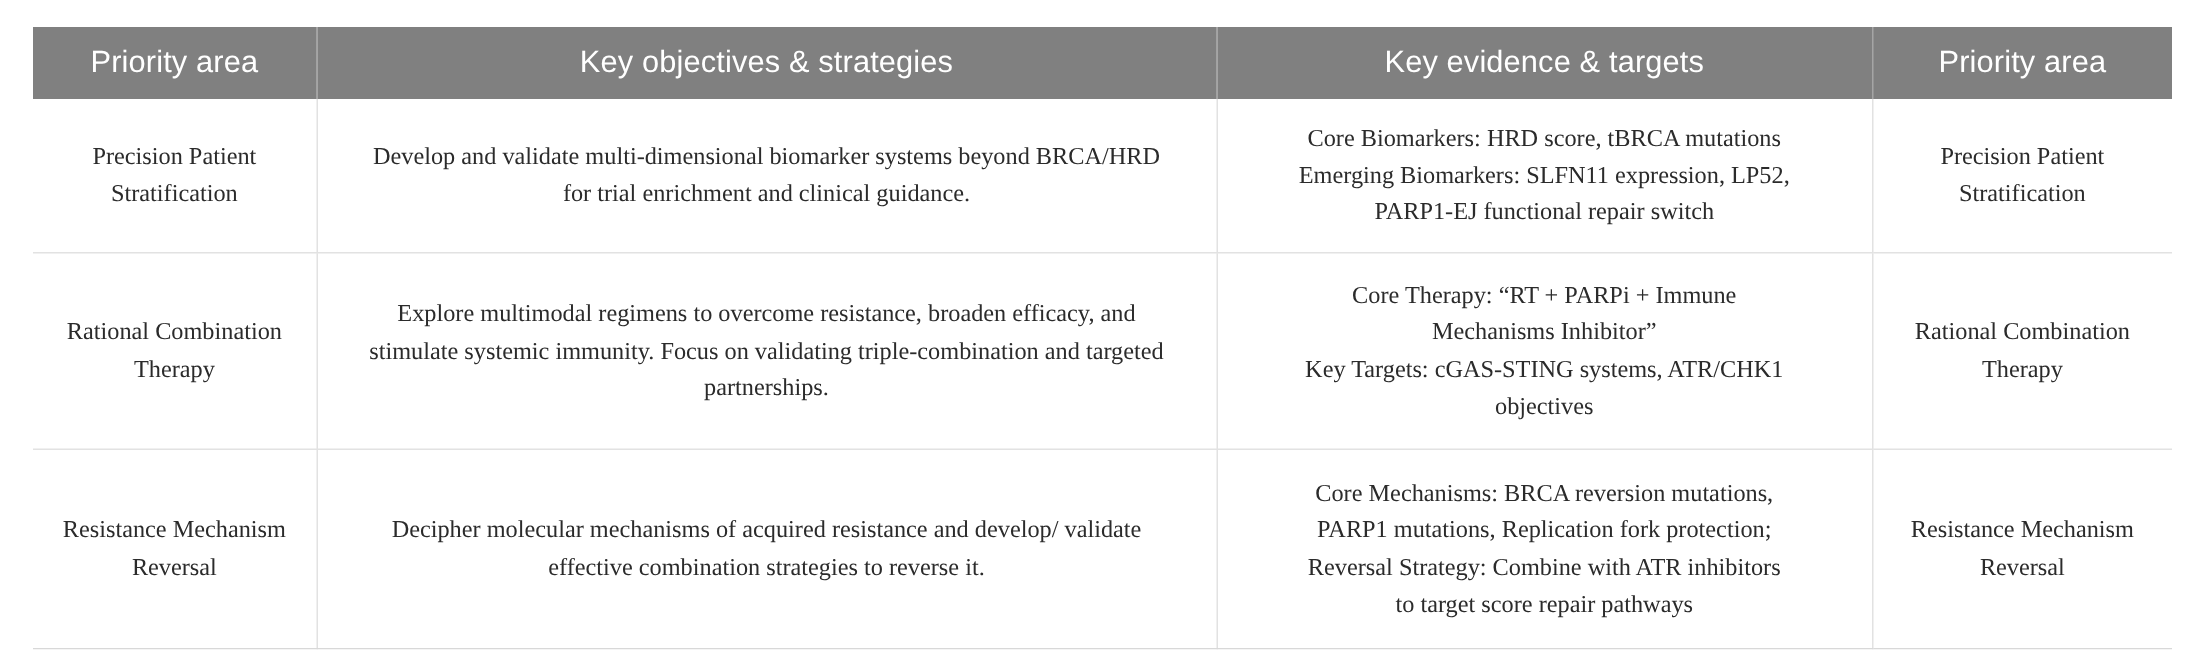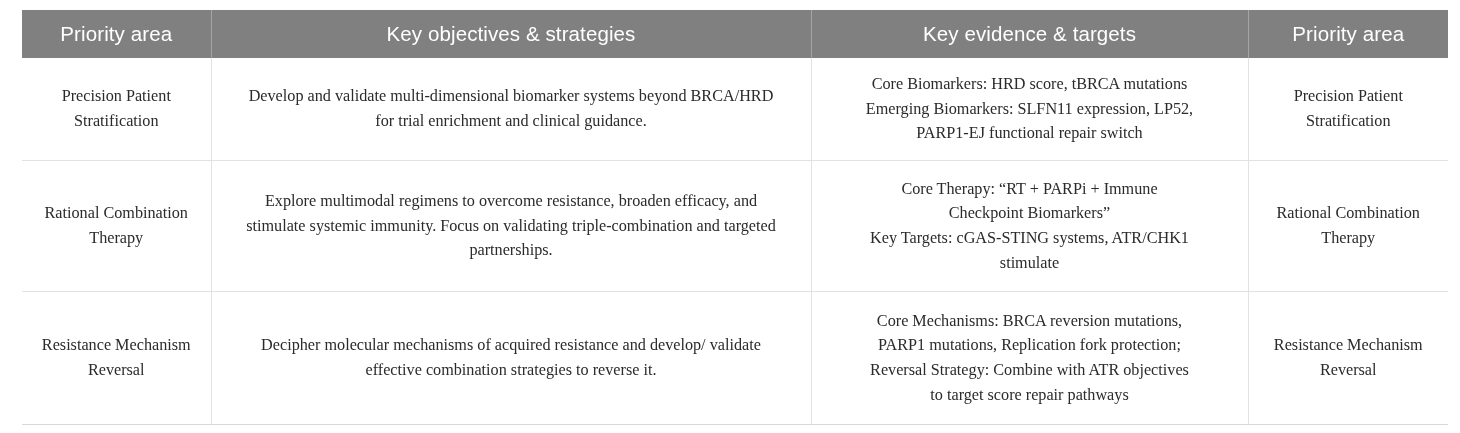--- a/index.html
+++ b/index.html
@@ -10,21 +10,21 @@
   body {
     width: 1460px;
     height: 433px;
     overflow: hidden;
     font-family: "Liberation Serif", serif;
   }
   #table-wrap {
     box-sizing: border-box;
     width: 1460px;
     height: 433px;
-    padding: 10px 12px 10px 22px;
+    padding: 18px 12px 10px 22px;
   }
   table.research-table {
     border-collapse: collapse;
     table-layout: fixed;
     width: 1426px;
     background: #ffffff;
   }
   table.research-table col.c1 { width: 189px; }
   table.research-table col.c2 { width: 600px; }
   table.research-table col.c3 { width: 437px; }
@@ -100,34 +100,34 @@
           <span>PARP1-EJ functional repair switch</span>
         </td>
         <td class="col-narrow">Precision Patient Stratification</td>
       </tr>
 
       <tr class="row-2">
         <td class="col-narrow">Rational Combination Therapy</td>
         <td class="col-wide">Explore multimodal regimens to overcome resistance, broaden efficacy, and stimulate systemic immunity. Focus on validating triple-combination and targeted partnerships.</td>
         <td class="col-evi cell-lines">
           <span>Core Therapy: “RT + PARPi + Immune</span>
-          <span>Checkpoint Biomarkers”</span>
+          <span>Mechanisms Inhibitor”</span>
           <span>Key Targets: cGAS-STING systems, ATR/CHK1</span>
-          <span>stimulate</span>
+          <span>objectives</span>
         </td>
         <td class="col-narrow">Rational Combination Therapy</td>
       </tr>
 
       <tr class="row-3">
         <td class="col-narrow">Resistance Mechanism Reversal</td>
         <td class="col-wide">Decipher molecular mechanisms of acquired resistance and develop/ validate effective combination strategies to reverse it.</td>
         <td class="col-evi cell-lines">
           <span>Core Mechanisms: BRCA reversion mutations,</span>
           <span>PARP1 mutations, Replication fork protection;</span>
-          <span>Reversal Strategy: Combine with ATR objectives</span>
+          <span>Reversal Strategy: Combine with ATR inhibitors</span>
           <span>to target score repair pathways</span>
         </td>
         <td class="col-narrow">Resistance Mechanism Reversal</td>
       </tr>
 
     </tbody>
   </table>
 </div>
 
 </body></html>

